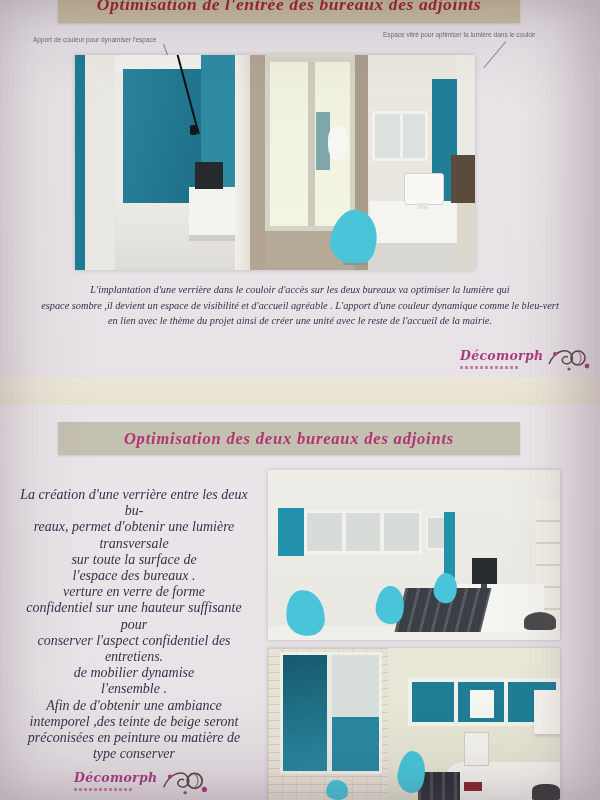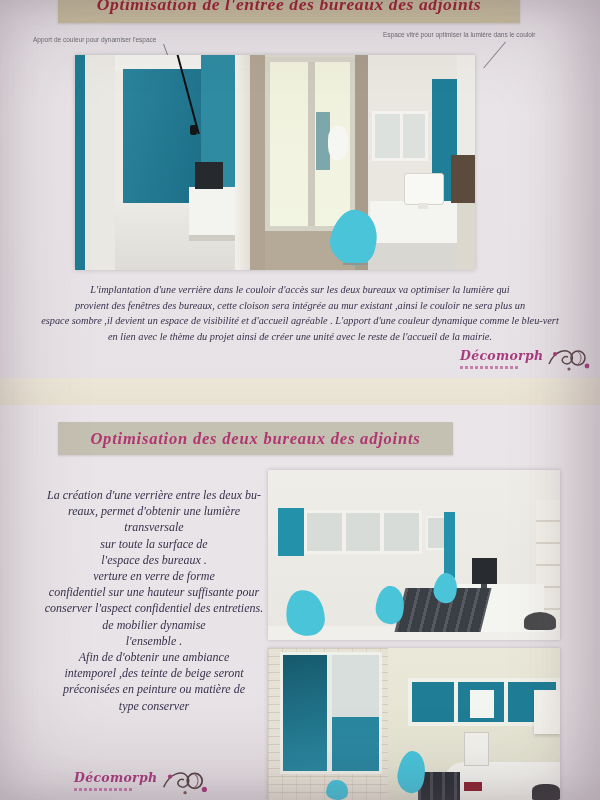--- a/index.html
+++ b/index.html
@@ -8,29 +8,29 @@
   .abs{position:absolute;}
   .page{position:absolute;left:0;width:600px;}
   .page1{top:0;height:378px;background:linear-gradient(180deg,#e3dee2 0%,#e9e4e7 30%,#e7e2e5 100%);}
   .gapband{top:378px;height:27px;width:600px;background:linear-gradient(180deg,#ece6d8,#e9e2d2);}
   .page2{top:405px;height:395px;background:linear-gradient(180deg,#eae5e8 0%,#e8e3e6 70%,#e0dade 100%);}
   .vignette{position:absolute;inset:0;pointer-events:none;
      box-shadow:inset 0 0 95px rgba(70,50,70,.20), inset -28px 0 45px rgba(110,85,100,.18), inset 14px 0 30px rgba(110,85,100,.08);}
   .banner{position:absolute;display:flex;align-items:center;justify-content:center;}
   .banner1{left:58px;top:-14px;width:462px;height:37px;background:#c8be9f;box-shadow:0 1px 2px rgba(0,0,0,.12);}
   .banner1 .t{font-style:italic;font-weight:700;font-size:17.5px;letter-spacing:.6px;color:#9e2030;}
-  .banner2{left:58px;top:422px;width:395px;height:33px;background:#c5c1b2;box-shadow:0 1px 2px rgba(0,0,0,.12);}
+  .banner2{left:58px;top:422px;width:462px;height:33px;background:#c5c1b2;box-shadow:0 1px 2px rgba(0,0,0,.12);}
   .banner2 .t{font-style:italic;font-weight:600;font-size:16.5px;letter-spacing:.8px;color:#b03570;}
   .annot{position:absolute;font-family:"Liberation Sans",sans-serif;font-size:6.5px;color:#6f6d75;white-space:nowrap;}
   .leader{position:absolute;width:1px;background:#84828a;transform-origin:top center;}
   .render{position:absolute;overflow:hidden;box-shadow:0 0 4px rgba(60,50,60,.25);}
   .para{position:absolute;text-align:center;font-style:italic;color:#36324e;}
   .para1{left:30px;top:282px;width:540px;font-size:10.3px;line-height:15.6px;}
   .para1 div{white-space:nowrap;}
-  .para2{left:40px;top:487px;width:228px;font-size:12px;line-height:16.2px;}
+  .para2{left:20px;top:487px;width:228px;font-size:14px;line-height:16.2px;}
   .logo{position:absolute;display:flex;align-items:flex-start;}
   .logo .word{font-family:"DejaVu Serif",serif;font-style:italic;font-weight:700;
               font-size:12.5px;color:#a93c80;letter-spacing:.3px;line-height:14px;}
   .logo .tagline{display:block;width:58px;height:3px;margin-top:2px;
        background:repeating-linear-gradient(90deg,#c77fae 0 3px,transparent 3px 5px);}
   .chair{position:absolute;background:#49c4d9;border-radius:46% 54% 42% 58%/62% 58% 38% 42%;}
   .slats{background-image:repeating-linear-gradient(90deg,rgba(255,255,255,.14) 0 3px,transparent 3px 12px);}
 </style>
 </head>
 <body>
@@ -88,21 +88,20 @@
         <div class="abs" style="left:0;top:188px;width:89px;height:27px;background:#d9d7d2;"></div>
       </div>
       <div class="abs" style="left:376px;top:100px;width:24px;height:48px;background:#5c4b3c;"></div>
       <div class="abs" style="left:382px;top:0;width:18px;height:100px;background:#edebe5;"></div>
       <div class="chair" style="left:256px;top:155px;width:46px;height:55px;transform:rotate(12deg);"></div>
       <div class="abs" style="left:268px;top:208px;width:24px;height:2px;background:#97948e;"></div>
     </div>
 
     <div class="para para1">
       <div>L'implantation d'une verrière dans le couloir d'accès sur les deux bureaux va optimiser la lumière qui</div>
-      <div>provient des fenêtres des bureaux, cette cloison sera intégrée au mur existant ,ainsi le couloir ne sera plus un</div>
       <div>espace sombre ,il devient un espace de visibilité et d'accueil agréable . L'apport d'une couleur dynamique comme le bleu-vert</div>
       <div>en lien avec le thème du projet ainsi de créer une unité avec le reste de l'accueil de la mairie.</div>
     </div>
 
     <div class="logo" style="left:460px;top:346px;">
       <span>
         <span class="word">Décomorph</span>
         <span class="tagline"></span>
       </span>
       <svg width="46" height="28" viewBox="0 0 46 28" style="margin-left:2px;">

